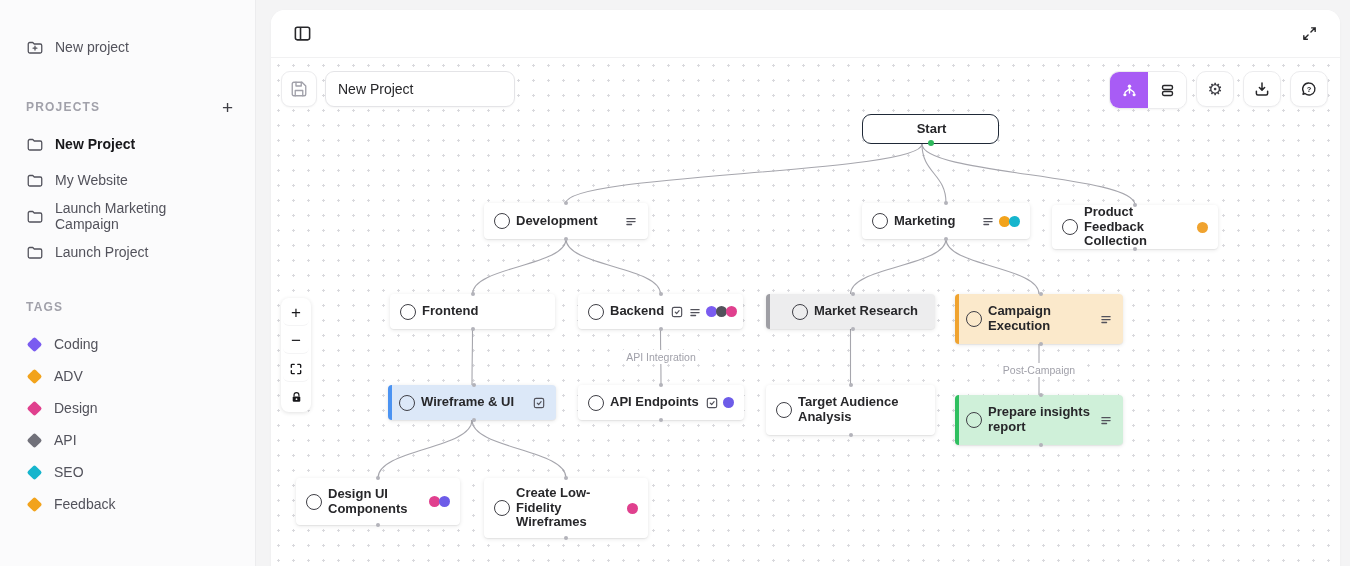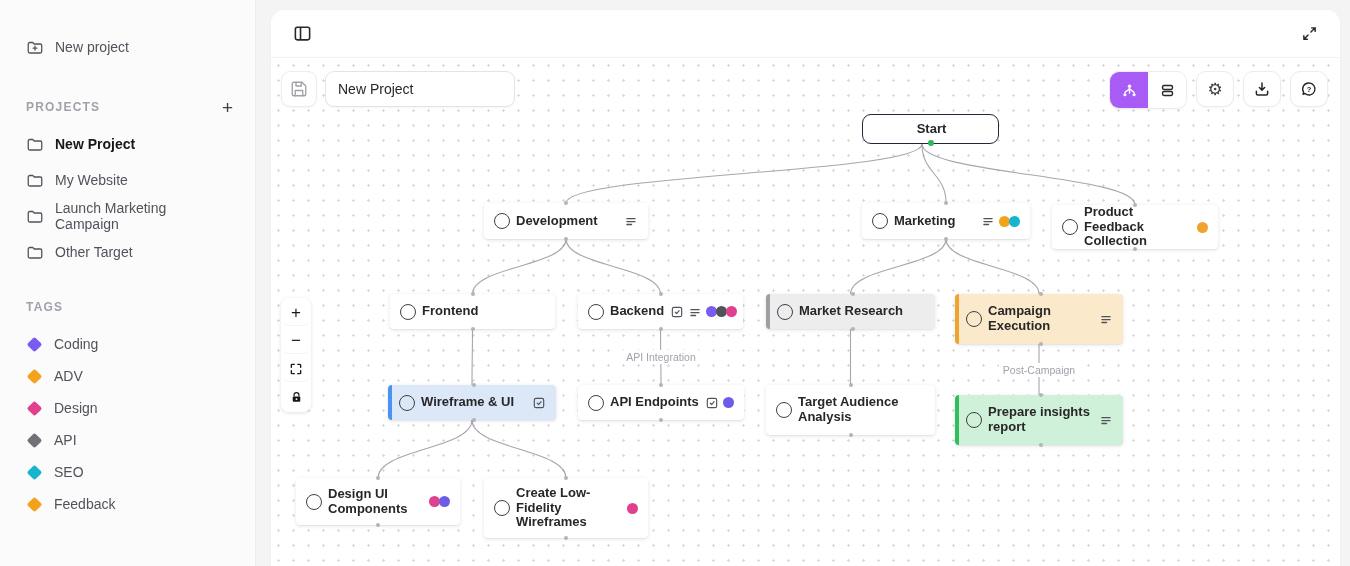--- a/index.html
+++ b/index.html
@@ -165,21 +165,21 @@
       <div class="side-item proj-item">
         <svg class="icon-svg" viewBox="0 0 24 24" width="18" height="18" fill="none" stroke="#52525b" stroke-width="1.7" stroke-linecap="round" stroke-linejoin="round">
           <path d="M3 8c0-1.1.9-2 2-2h4l2 2h8c1.1 0 2 .9 2 2v8c0 1.1-.9 2-2 2H5c-1.1 0-2-.9-2-2z"></path>
         </svg>
         <span class="proj-label">Launch Marketing Campaign</span>
       </div>
       <div class="side-item proj-item">
         <svg class="icon-svg" viewBox="0 0 24 24" width="18" height="18" fill="none" stroke="#52525b" stroke-width="1.7" stroke-linecap="round" stroke-linejoin="round">
           <path d="M3 8c0-1.1.9-2 2-2h4l2 2h8c1.1 0 2 .9 2 2v8c0 1.1-.9 2-2 2H5c-1.1 0-2-.9-2-2z"></path>
         </svg>
-        <span class="proj-label">Other Target</span>
+        <span class="proj-label">Launch Project</span>
       </div>
     </div>
 
   <div class="section-row tags-row">
     <span class="section-label">TAGS</span>
   </div>
   <div class="tag-list" id="tag-list">
       <div class="side-item tag-item">
         <span class="diamond" style="background: rgb(122, 92, 240);"></span>
         <span class="tag-label">Coding</span>
@@ -346,21 +346,21 @@
               <path d="M9 12.2 L11.4 14.6 L15.6 9.8"></path>
             </svg>
             <svg viewBox="0 0 24 24" width="14" height="14" fill="none" stroke="#52525b" stroke-width="2.2" stroke-linecap="round">
               <path d="M5 8h14 M5 13h14 M5 18h8"></path>
             </svg>
             <span class="dot" style="background:#7a5cf0"></span>
             <span class="dot" style="background:#52525b"></span>
             <span class="dot" style="background:#e0408e"></span>
           </span>
         </div>
-        <div class="node" style="left: 495px; top: 236px; width: 169px; height: 35px; background: rgb(237, 237, 238); border-left: 4px solid rgb(158, 158, 164); padding-left: 7px;">
+        <div class="node" style="left: 495px; top: 236px; width: 169px; height: 35px; background: rgb(237, 237, 238); border-left: 4px solid rgb(158, 158, 164); padding-left: 22px;">
           <span class="node-circle"></span>
           <span class="node-label">Market Research</span>
         </div>
         <div class="node" style="left: 684px; top: 236px; width: 168px; height: 50px; background: rgb(251, 233, 203); border-left: 4px solid rgb(240, 163, 47); padding-left: 7px;">
           <span class="node-circle"></span>
           <span class="node-label">Campaign Execution</span>
           <span class="node-icons">
             <svg viewBox="0 0 24 24" width="14" height="14" fill="none" stroke="#52525b" stroke-width="2.2" stroke-linecap="round">
               <path d="M5 8h14 M5 13h14 M5 18h8"></path>
             </svg>

